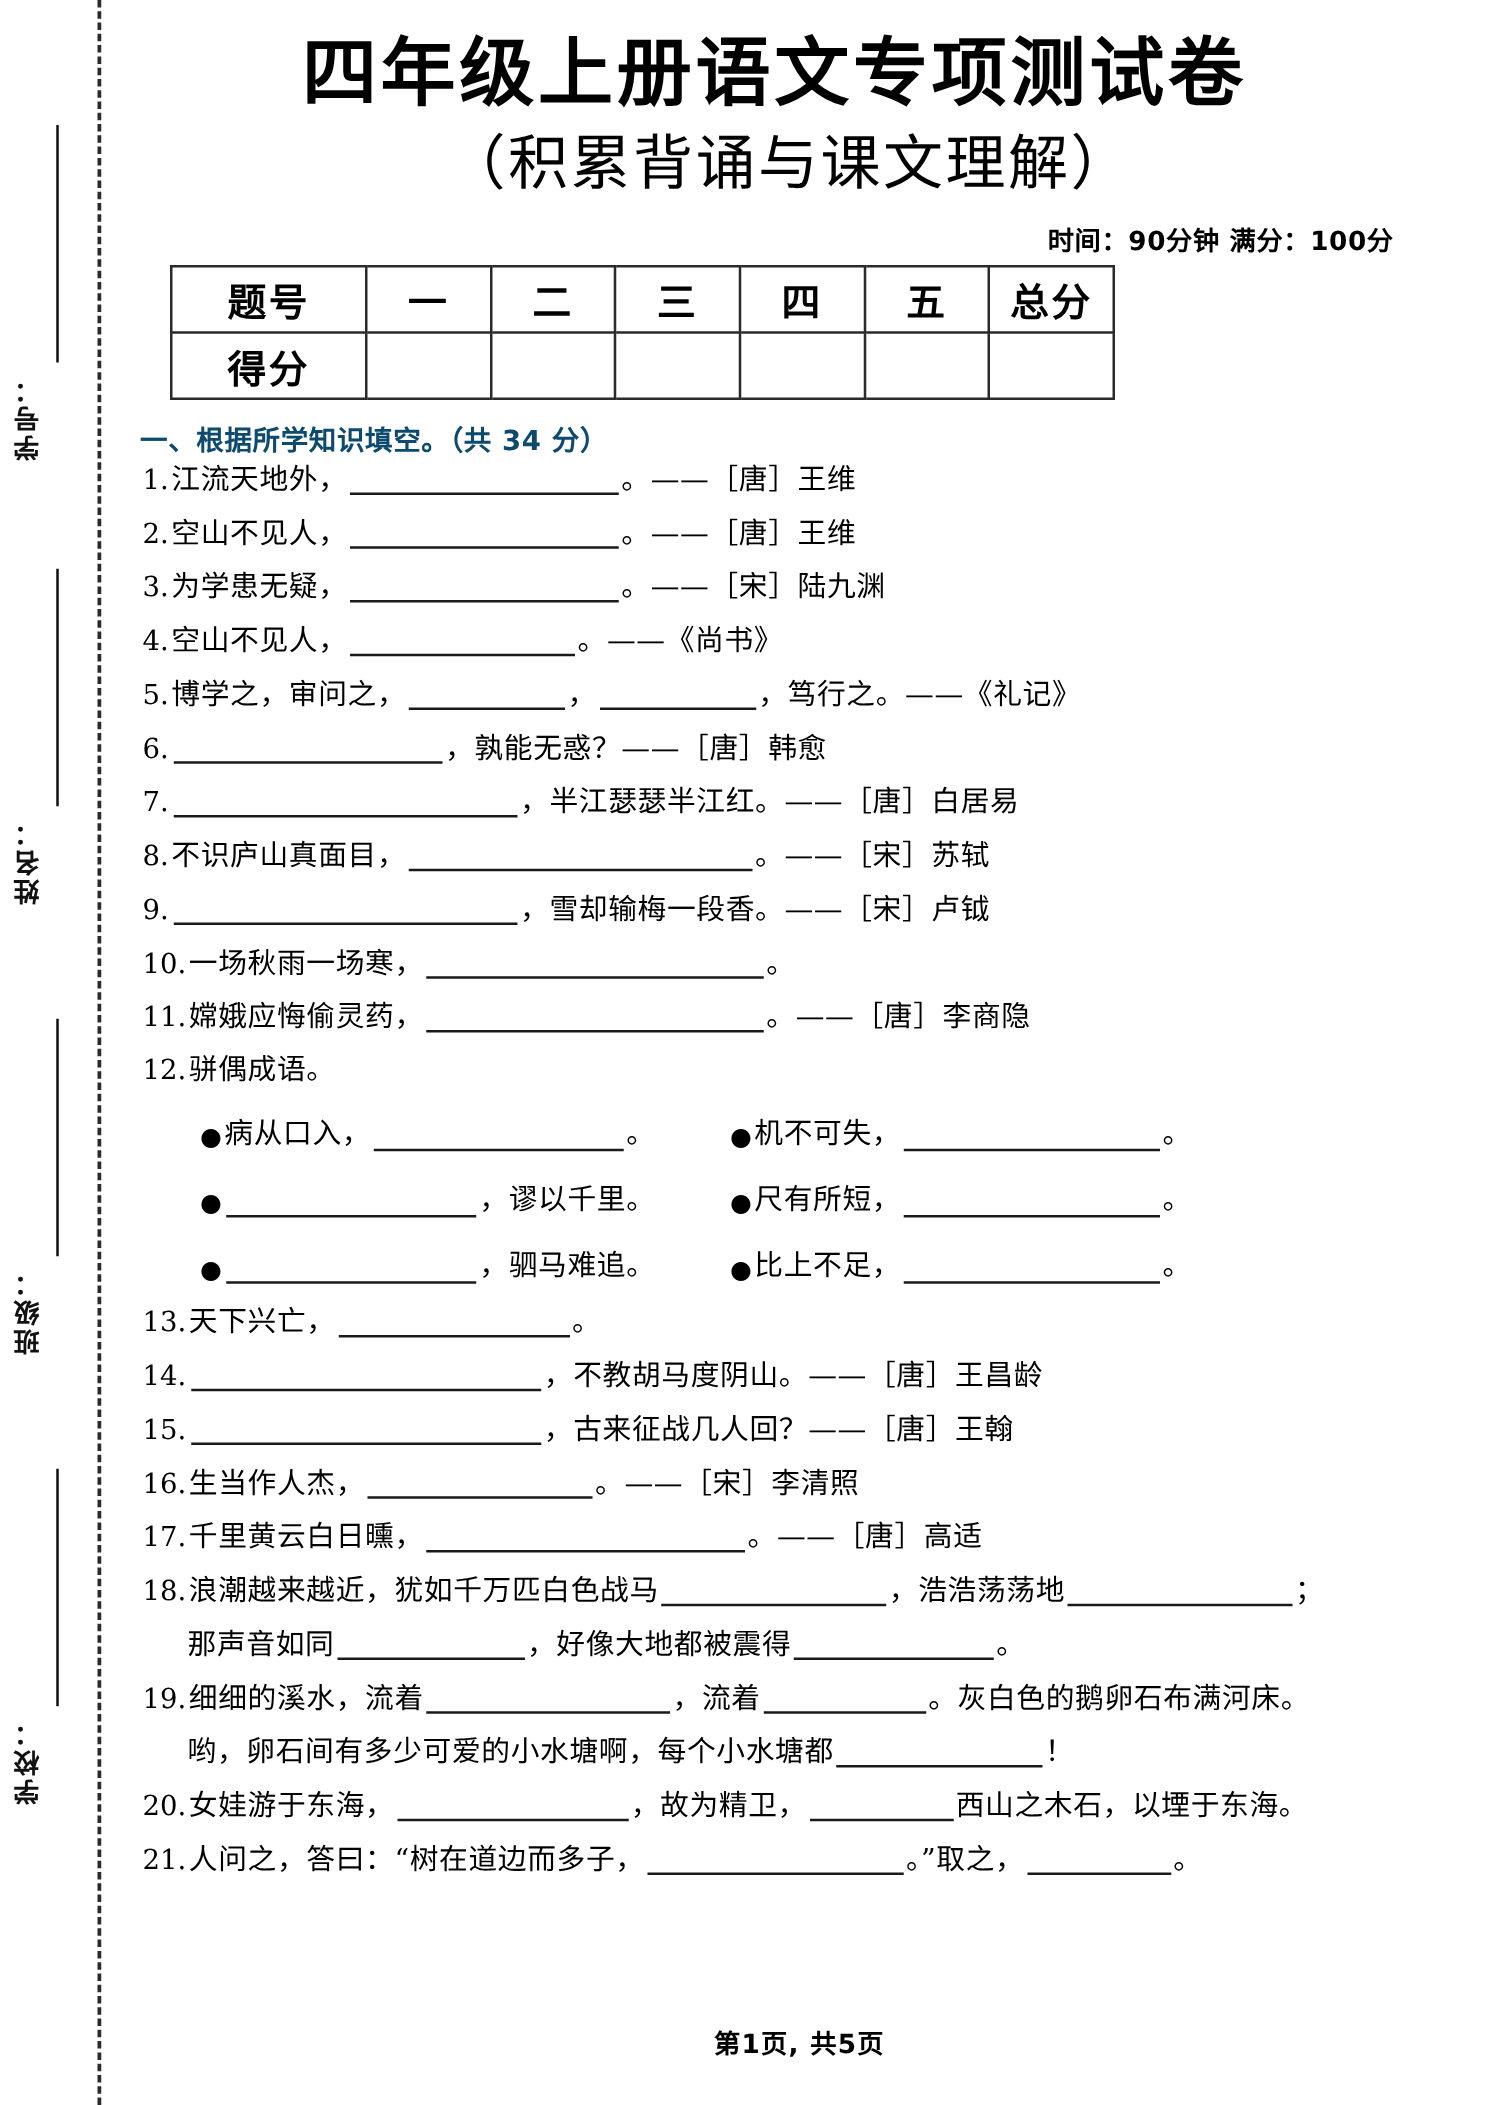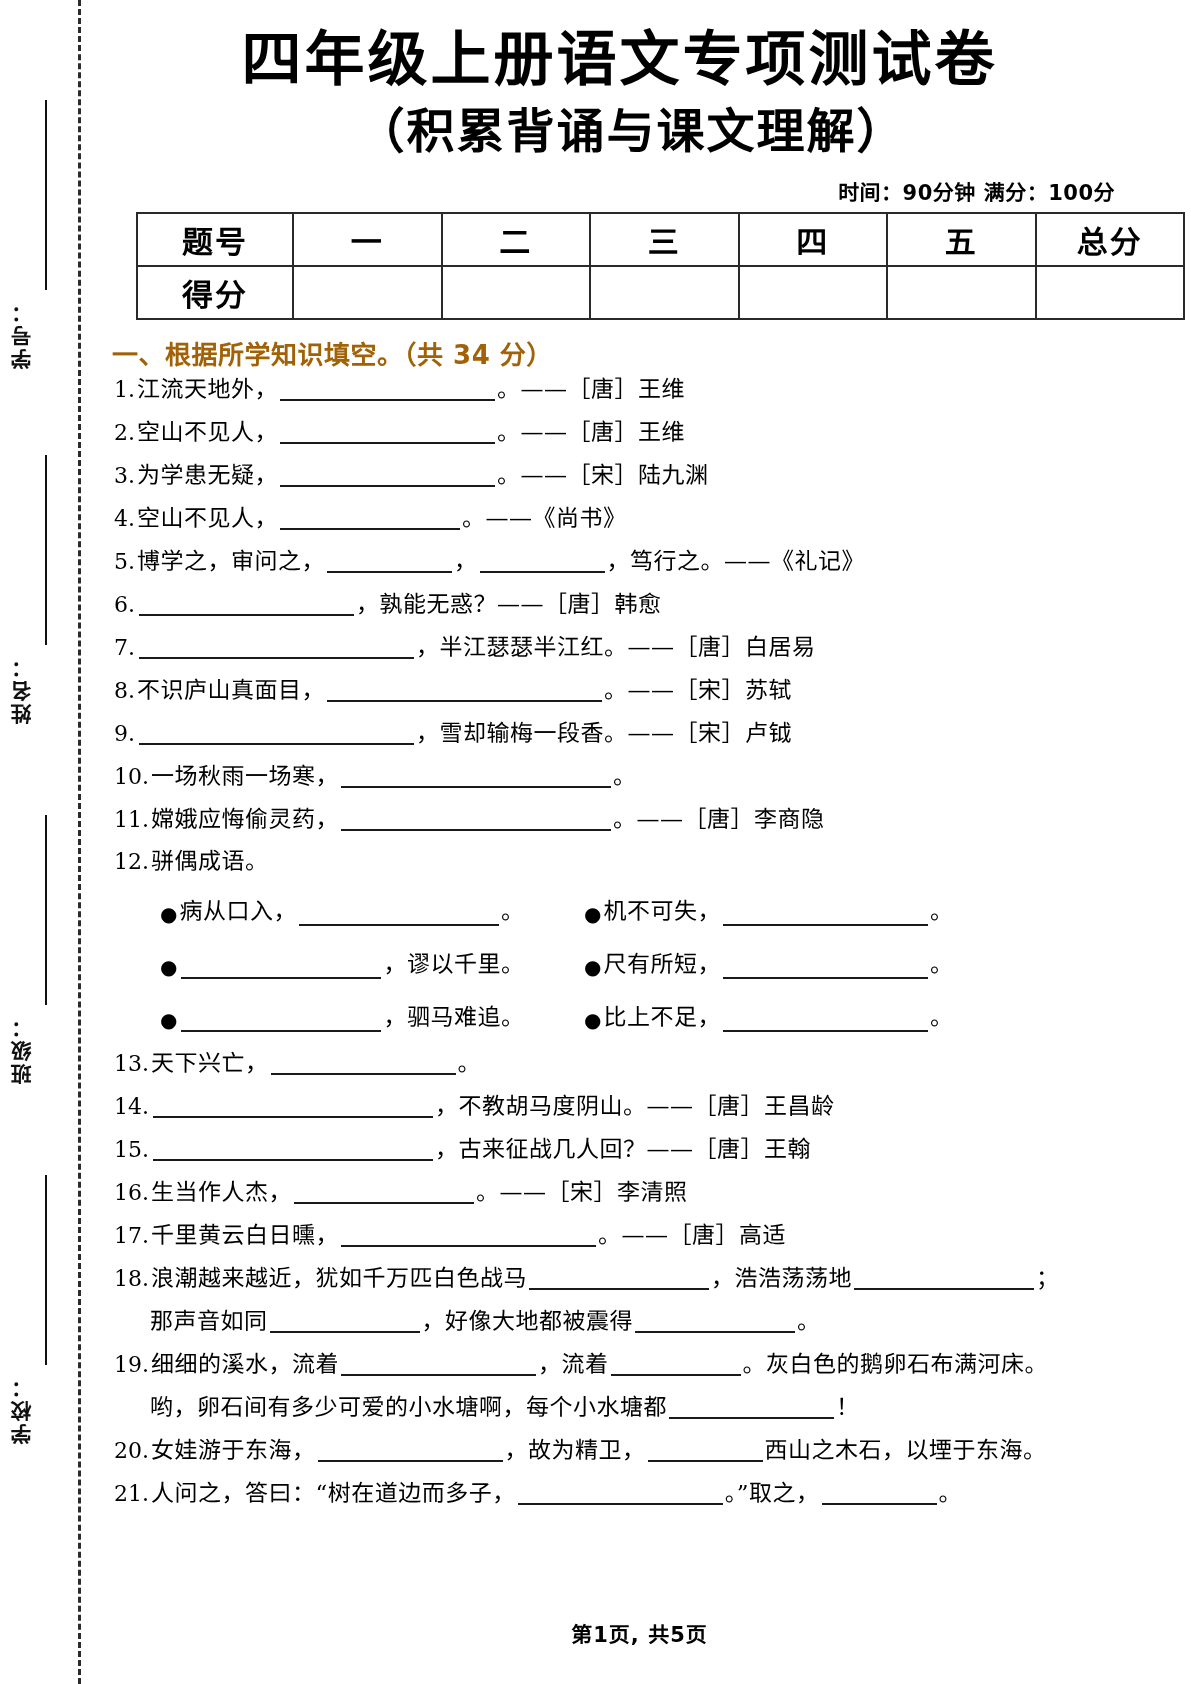--- a/index.html
+++ b/index.html
@@ -67,65 +67,65 @@
     font-family: "DejaVu Sans", "Liberation Sans", sans-serif;
     font-weight: bold;
     font-size: 60px;
     letter-spacing: 3px;
     line-height: 1.18;
     margin: 0;
     padding-right: 40px;
   }
   #sub-title {
     font-family: "DejaVu Sans", "Liberation Sans", sans-serif;
-    font-weight: bold;
+    font-weight: normal;
     font-size: 48px;
     letter-spacing: 2px;
     line-height: 1.2;
     margin: 8px 0 0 0;
     padding-right: 16px;
   }
 
   #exam-meta {
     text-align: right;
     font-family: "DejaVu Sans", "Liberation Sans", sans-serif;
     font-size: 21px;
     font-weight: 600;
     margin: 16px 64px 4px 0;
     letter-spacing: 0.5px;
   }
 
   
   #score-table {
     border-collapse: collapse;
     margin: 6px 0 0 36px;
-    width: 1049px;
+    width: 756px;
     table-layout: fixed;
   }
   #score-table td {
     border: 2px solid #2a2a2a;
     height: 49px;
     text-align: center;
     vertical-align: middle;
     font-family: "DejaVu Serif", "Liberation Serif", serif;
     font-weight: bold;
     font-size: 31px;
     letter-spacing: 2px;
   }
   #score-table td.head-cell { width: 152px; }
   #score-table td.blank-cell { }
 
   
   .section-heading {
     font-family: "DejaVu Sans", "Liberation Sans", sans-serif;
     font-weight: bold;
-    font-size: 26px;
+    font-size: 22px;
     margin: 14px 0 6px 12px;
     letter-spacing: 0.5px;
-    color: #a16207;
+    color: #0c4a6e;
   }
 
   
   #questions { margin: 0 0 0 14px; width: 1046px; }
   .q-row {
     display: flex;
     align-items: flex-end;
     font-size: 23px;
     line-height: 1.0;
     margin-bottom: 19px;

